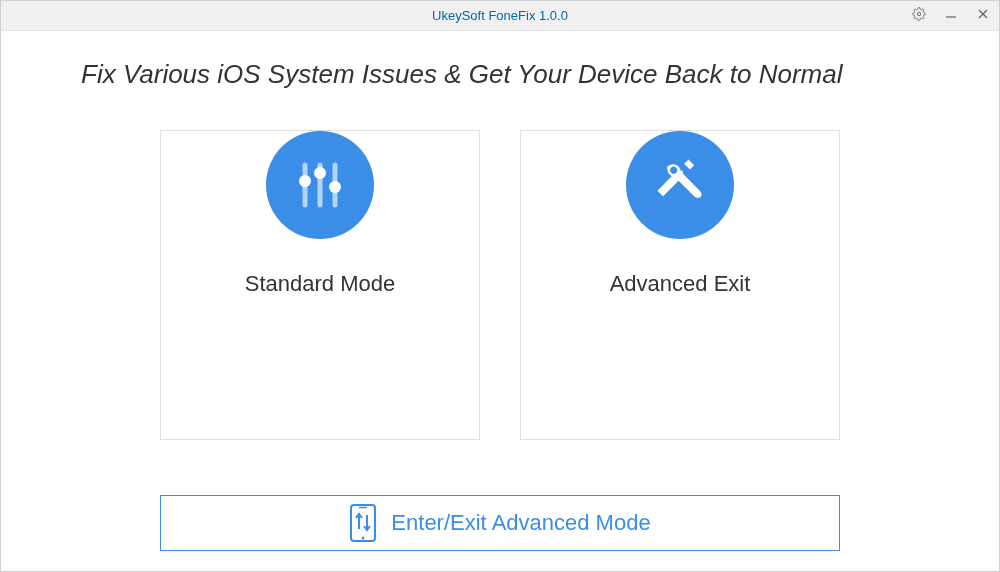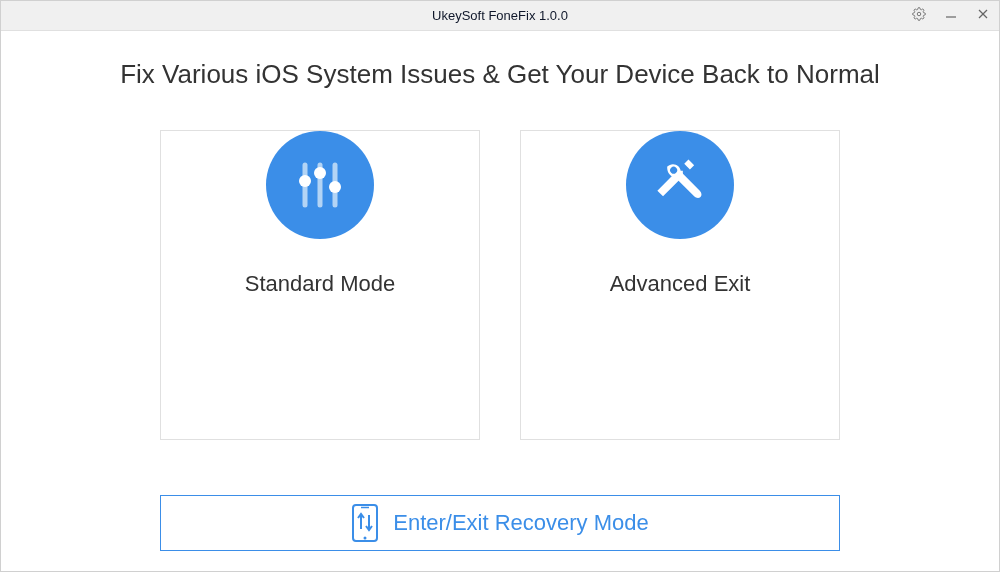--- a/index.html
+++ b/index.html
@@ -19,21 +19,21 @@
       height: 30px;
       background: #f0f0f0;
       border-bottom: 1px solid #e0e0e0;
       display: flex;
       align-items: center;
       justify-content: center;
       position: relative;
     }
     .titlebar-title {
       font-size: 13px;
-      color: #0f172a;
+      color: #0369a1;
     }
     .titlebar-controls {
       position: absolute;
       right: 0;
       top: 0;
       height: 100%;
       display: flex;
       align-items: center;
     }
     .titlebar-btn {
@@ -51,23 +51,24 @@
     }
     .content {
       padding: 28px 80px 20px;
       height: calc(100% - 30px);
       display: flex;
       flex-direction: column;
     }
     .page-title {
       font-size: 26px;
       color: #333;
-      text-align: center;
+      text-align: left;
       font-weight: 400;
       margin-bottom: 40px;
+      font-style: italic;
     }
     .mode-cards {
       display: flex;
       gap: 40px;
       justify-content: center;
       flex: 1;
     }
     .mode-card {
       width: 320px;
       height: 310px;
@@ -184,15 +185,15 @@
       <svg width="28" height="40" viewBox="0 0 28 40">
         <rect x="2" y="2" width="24" height="36" rx="3" fill="none" stroke="#3b8ee8" stroke-width="2"></rect>
         <line x1="10" y1="4.5" x2="18" y2="4.5" stroke="#3b8ee8" stroke-width="1.5"></line>
         <circle cx="14" cy="35" r="1.5" fill="#3b8ee8"></circle>
         <line x1="10" y1="26" x2="10" y2="12" stroke="#3b8ee8" stroke-width="2"></line>
         <polyline points="7,15 10,11 13,15" fill="none" stroke="#3b8ee8" stroke-width="2"></polyline>
         <line x1="18" y1="12" x2="18" y2="26" stroke="#3b8ee8" stroke-width="2"></line>
         <polyline points="15,23 18,27 21,23" fill="none" stroke="#3b8ee8" stroke-width="2"></polyline>
       </svg>
     </span>
-    <span class="recovery-label">Enter/Exit Recovery Mode</span>
+    <span class="recovery-label">Enter/Exit Advanced Mode</span>
   </div>
 </div>
 
 </body></html>

